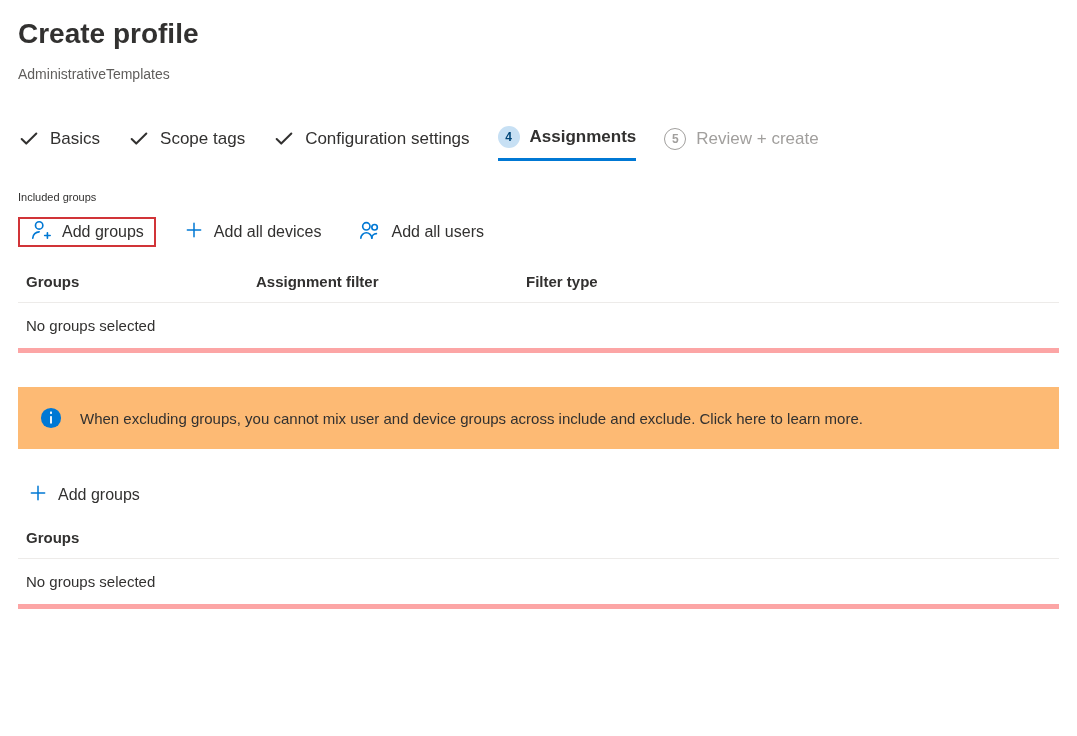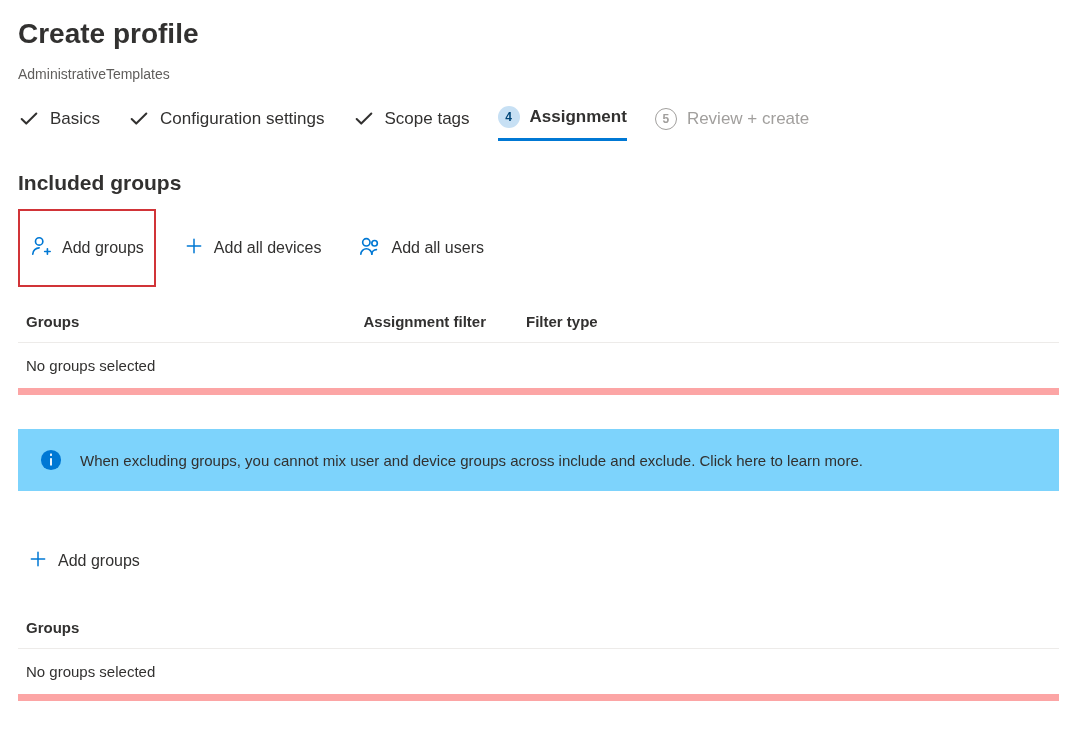--- a/index.html
+++ b/index.html
@@ -13,21 +13,21 @@
   }
   h1.page-title {
     font-size: 28px;
     font-weight: 600;
     margin: 0 0 16px 0;
     color: #323130;
   }
   .subtitle {
     font-size: 14px;
     color: #605e5c;
-    margin-bottom: 24px;
+    margin-bottom: 44px;
   }
   .wizard-steps {
     display: flex;
     align-items: center;
     gap: 28px;
     margin-bottom: 30px;
   }
   .step {
     display: flex;
     align-items: center;
@@ -59,64 +59,64 @@
   .step-badge.active {
     background: #c7e0f4;
     color: #004578;
   }
   .step-badge.disabled {
     border: 1px solid #a19f9d;
     color: #a19f9d;
     background: #fff;
   }
   .section-heading {
-    font-size: 21px;
+    font-size: 11px;
     color: #323130;
     margin: 12px 0 14px 0;
-    font-weight: 700;
+    font-weight: 400;
   }
   .action-bar {
     display: flex;
     gap: 18px;
     margin-bottom: 18px;
   }
   .action-btn {
     display: flex;
     align-items: center;
     gap: 10px;
     font-size: 16px;
     color: #323130;
     background: none;
     border: none;
-    padding: 24px 10px;
+    padding: 0 10px;
     cursor: pointer;
   }
   .highlight-box{
     border:2px solid #d13438;
   }
   .icon-blue { color:#0078d4; }
   .table-headers {
     display:flex;
     font-weight:600;
     font-size:15px;
     padding: 8px 8px 12px 8px;
     border-bottom:1px solid #edebe9;
   }
   .col-groups{ width:230px;}
-  .col-filter{ width:230px;text-align:right;}
+  .col-filter{ width:230px;}
   .col-type{ flex:1;margin-left:40px;}
   .table-row{
     padding: 14px 8px;
     font-size:15px;
-    border-bottom:7px solid #fca5a5;
+    border-bottom:5px solid #fca5a5;
     color:#323130;
   }
   .excluded-section{ margin-top:34px;}
   .info-box{
-    background:#7dd3fc;
+    background:#fdba74;
     padding:20px 22px;
     display:flex;
     align-items:center;
     gap:18px;
     font-size:15px;
     color:#323130;
     margin: 14px 0 34px 0;
   }
   .info-icon{
     width:22px;height:22px;flex-shrink:0;
@@ -142,33 +142,33 @@
         </svg>
     </span>
     <span>Basics</span>
   </div>
   <div class="step">
     <span class="check-icon">
       <svg width="22" height="22" viewBox="0 0 24 24">
           <path d="M4 12l5 5L20 6" stroke="#323130" stroke-width="2.2" fill="none" stroke-linecap="round" stroke-linejoin="round"></path>
         </svg>
     </span>
-    <span>Configuration settings</span>
+    <span>Scope tags</span>
   </div>
   <div class="step">
     <span class="check-icon">
       <svg width="22" height="22" viewBox="0 0 24 24">
           <path d="M4 12l5 5L20 6" stroke="#323130" stroke-width="2.2" fill="none" stroke-linecap="round" stroke-linejoin="round"></path>
         </svg>
     </span>
-    <span>Scope tags</span>
+    <span>Configuration settings</span>
   </div>
   <div class="step active">
     <span class="step-badge active">4</span>
-    <span>Assignment</span>
+    <span>Assignments</span>
   </div>
   <div class="step disabled">
     <span class="step-badge disabled">5</span>
     <span>Review + create</span>
   </div>
 </div>
 
 <div class="section-heading">Included groups</div>
 
 <div class="action-bar">

